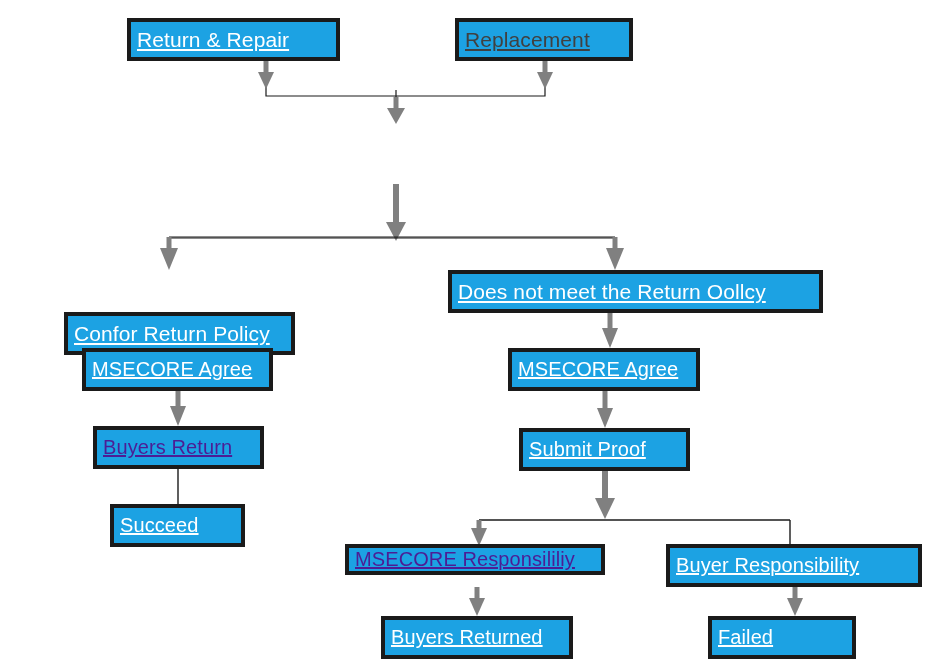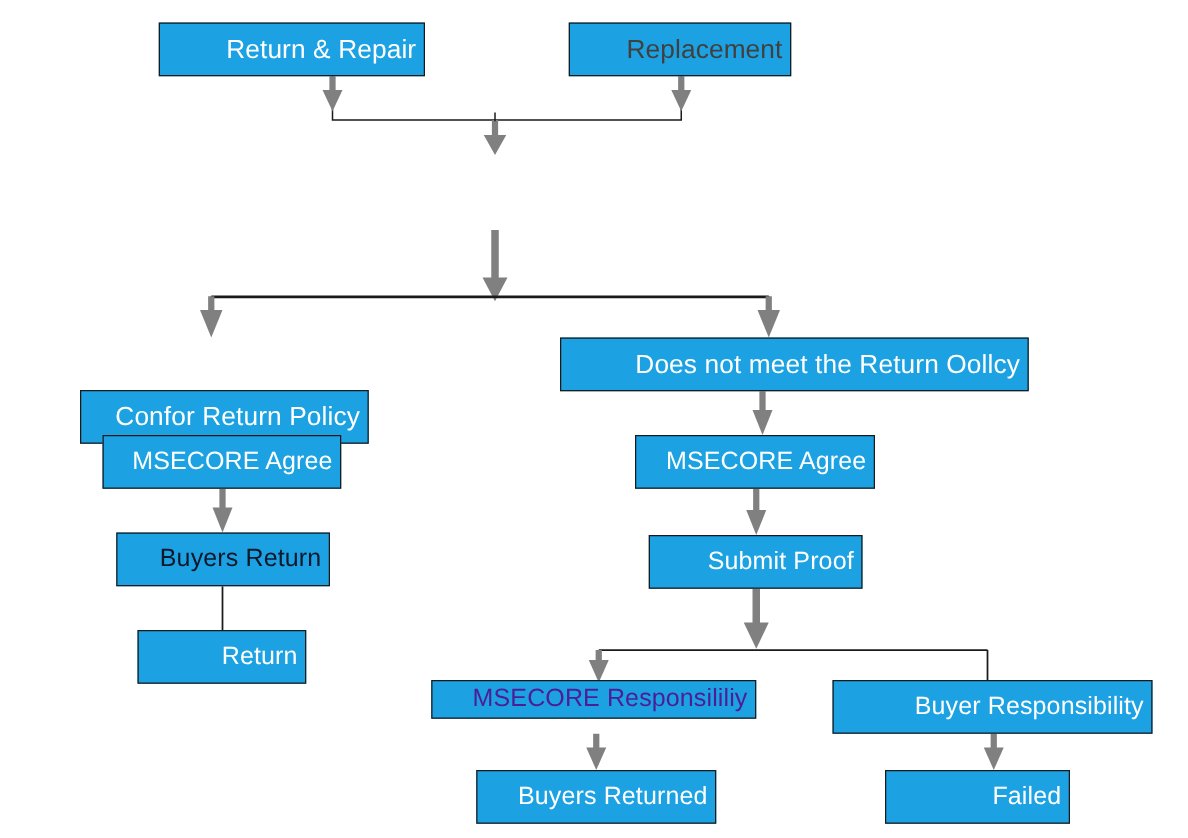--- a/index.html
+++ b/index.html
@@ -23,31 +23,32 @@
     left: 0;
     top: 0;
     width: 950px;
     height: 670px;
     pointer-events: none;
   }
   .node {
     position: absolute;
     box-sizing: border-box;
     background: #1CA2E3;
-    border: 1px solid #4c1d95;
+    border: 4px solid #4c1d95;
     color: #ffffff;
     display: flex;
     align-items: center;
     justify-content: center;
-    text-align: right;
+    text-align: left;
     line-height: 1.12;
     letter-spacing: 0.1px;
     font-weight: 400;
     white-space: pre-line;
     z-index: 2;
+    text-decoration: underline;
   }
   .node-label {
     display: block;
     width: 100%;
     padding: 0 6px;
     box-sizing: border-box;
   }
 </style>
 </head>
 <body>
@@ -154,28 +155,28 @@
   </div>
   <div class="node" style="left: 448px; top: 270px; width: 375px; height: 43px; font-size: 21px; background: rgb(28, 162, 227); border-color: rgb(26, 26, 26); color: rgb(255, 255, 255);">
     <span class="node-label">Does not meet the Return Oollcy</span>
   </div>
   <div class="node" style="left: 82px; top: 348px; width: 191px; height: 43px; font-size: 20px; background: rgb(28, 162, 227); border-color: rgb(26, 26, 26); color: rgb(255, 255, 255);">
     <span class="node-label">MSECORE Agree</span>
   </div>
   <div class="node" style="left: 508px; top: 348px; width: 192px; height: 43px; font-size: 20px; background: rgb(28, 162, 227); border-color: rgb(26, 26, 26); color: rgb(255, 255, 255);">
     <span class="node-label">MSECORE Agree</span>
   </div>
-  <div class="node" style="left: 93px; top: 426px; width: 171px; height: 43px; font-size: 20px; background: rgb(28, 162, 227); border-color: rgb(26, 26, 26); color: #0f172a;">
+  <div class="node" style="left: 93px; top: 426px; width: 171px; height: 43px; font-size: 20px; background: rgb(28, 162, 227); border-color: rgb(26, 26, 26); color: #4c1d95;">
     <span class="node-label">Buyers Return</span>
   </div>
   <div class="node" style="left: 519px; top: 428px; width: 171px; height: 43px; font-size: 20px; background: rgb(28, 162, 227); border-color: rgb(26, 26, 26); color: rgb(255, 255, 255);">
     <span class="node-label">Submit Proof</span>
   </div>
   <div class="node" style="left: 110px; top: 504px; width: 135px; height: 43px; font-size: 20px; background: rgb(28, 162, 227); border-color: rgb(26, 26, 26); color: rgb(255, 255, 255);">
-    <span class="node-label">Return</span>
+    <span class="node-label">Succeed</span>
   </div>
   <div class="node" style="left: 345px; top: 544px; width: 260px; height: 31px; font-size: 20px; background: rgb(28, 162, 227); border-color: rgb(26, 26, 26); color: #4c1d95;">
     <span class="node-label">MSECORE Responsililiy</span>
   </div>
   <div class="node" style="left: 666px; top: 544px; width: 256px; height: 43px; font-size: 20px; background: rgb(28, 162, 227); border-color: rgb(26, 26, 26); color: rgb(255, 255, 255);">
     <span class="node-label">Buyer Responsibility</span>
   </div>
   <div class="node" style="left: 381px; top: 616px; width: 192px; height: 43px; font-size: 20px; background: rgb(28, 162, 227); border-color: rgb(26, 26, 26); color: rgb(255, 255, 255);">
     <span class="node-label">Buyers Returned</span>
   </div>

